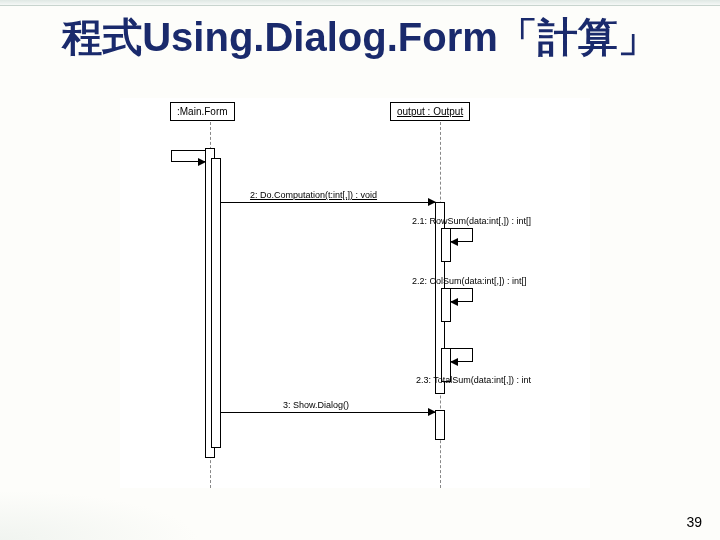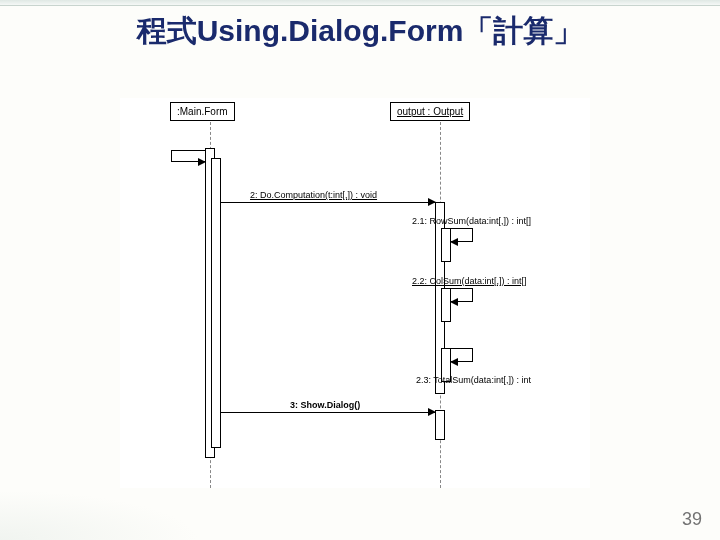--- a/index.html
+++ b/index.html
@@ -23,30 +23,30 @@
     bottom: 0; left: 0;
     width: 200px; height: 50px;
     background: radial-gradient(ellipse at bottom left, #e8eee9 0%, transparent 70%);
     opacity: 0.6;
   }
   .title {
     position: absolute;
     top: 12px;
     left: 0; right: 0;
     text-align: center;
-    font-size: 30px;
+    font-size: 40px;
     font-weight: bold;
     color: #1a2a6c;
     line-height: 1.25;
   }
   .pagenum {
     position: absolute;
     bottom: 10px; right: 18px;
-    font-size: 18px;
-    color: #737373;
+    font-size: 14px;
+    color: #000000;
   }
   .diagram {
     position: absolute;
     top: 98px;
     left: 120px;
     width: 470px;
     height: 390px;
     background: #fff;
   }
   .participant-box {
@@ -154,25 +154,25 @@
   <div class="arrow-head-r" style="left:78px; top:60px;"></div>
 
   <div class="msg-label" style="left:130px; top:92px;text-decoration:underline;">2: Do.Computation(t:int[,]) : void</div>
   <div class="arrow-line" style="left:101px; top:104px; width:214px;"></div>
   <div class="arrow-head-r" style="left:308px; top:100px;"></div>
 
   <div class="msg-label" style="left:292px; top:118px;">2.1: RowSum(data:int[,]) : int[]</div>
   <div class="self-loop" style="left:331px; top:130px; width:22px; height:14px;"></div>
   <div class="arrow-head-l" style="left:330px; top:140px;"></div>
 
-  <div class="msg-label" style="left:292px; top:178px;text-decoration:underline;">2.2: ColSum(data:int[,]) : int[]</div>
+  <div class="msg-label" style="left:292px; top:178px;">2.2: ColSum(data:int[,]) : int[]</div>
   <div class="self-loop" style="left:331px; top:190px; width:22px; height:14px;"></div>
   <div class="arrow-head-l" style="left:330px; top:200px;"></div>
 
   <div class="msg-label" style="left:296px; top:238px;margin-top:39px;">2.3: TotalSum(data:int[,]) : int</div>
   <div class="self-loop" style="left:331px; top:250px; width:22px; height:14px;"></div>
   <div class="arrow-head-l" style="left:330px; top:260px;"></div>
 
-  <div class="msg-label" style="left:170px; top:302px;font-weight:bold;">3: Show.Dialog()</div>
+  <div class="msg-label" style="left:163px; top:302px;">3: Show.Dialog()</div>
   <div class="arrow-line" style="left:101px; top:314px; width:214px;"></div>
   <div class="arrow-head-r" style="left:308px; top:310px;"></div>
 
 </div>
 
 </body></html>

